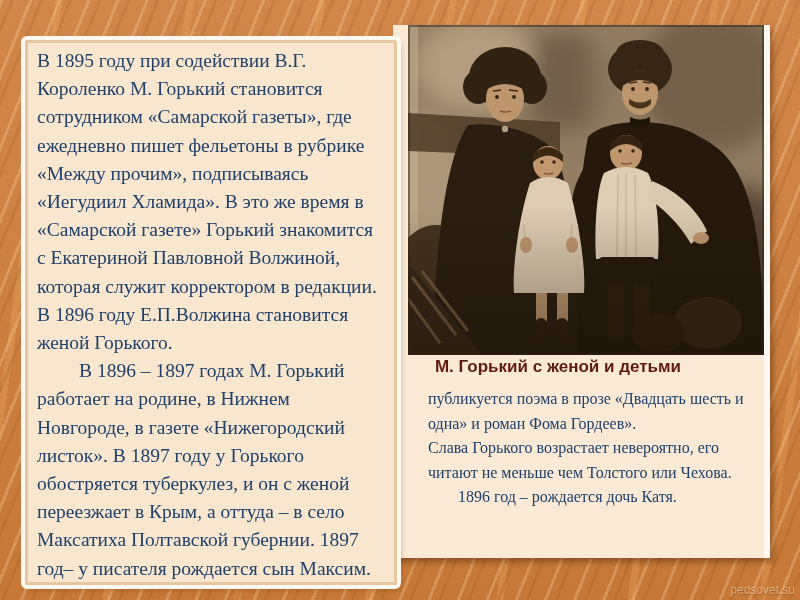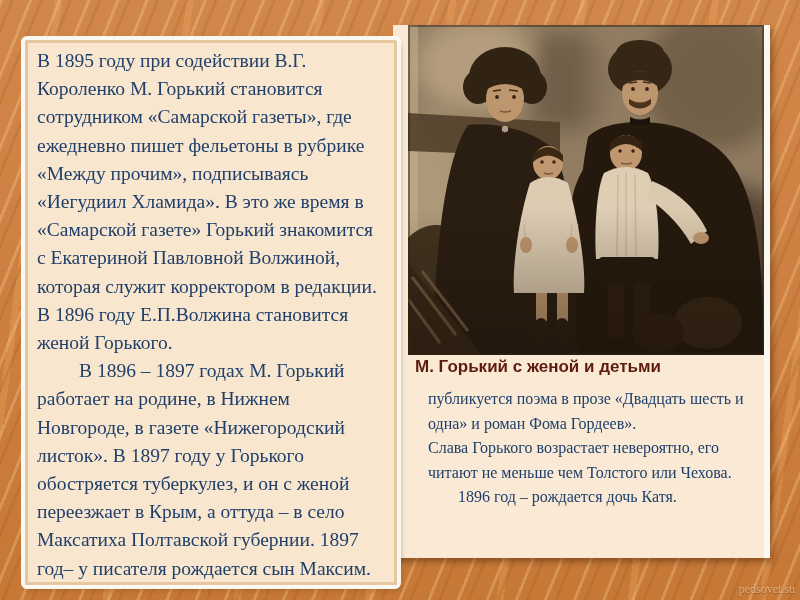--- a/index.html
+++ b/index.html
@@ -46,38 +46,38 @@
   }
 
   .photo {
     position:absolute; left:408px; top:25px; width:356px; height:330px;
     z-index:2; line-height:0;
   }
   .photo svg { display:block; }
 
   .photo-caption {
     position:absolute; left:415px; top:356px; width:266px;
-    text-align:left;
+    text-align:right;
     font-family:"Liberation Sans", sans-serif;
     font-weight:bold; font-size:17px; line-height:22px;
     color:#5e1c10;
     z-index:2;
   }
 
   .cont-text {
     position:absolute; left:428px; top:387px; width:332px;
     color:#20406b;
     font-size:16px; line-height:24.5px;
     z-index:2;
   }
   .cont-text p.indent { text-indent:30px; }
 
   .watermark {
     position:absolute; right:5px; bottom:3px;
-    font-family:Liberation Serif, serif;
+    font-family:Liberation Sans, sans-serif;
     font-size:12px; color:rgba(255,232,200,.55);
     text-shadow:0 1px 1px rgba(120,60,15,.6);
     z-index:4;
   }
 </style>
 </head>
 <body>
 
 <div class="slide">
 

